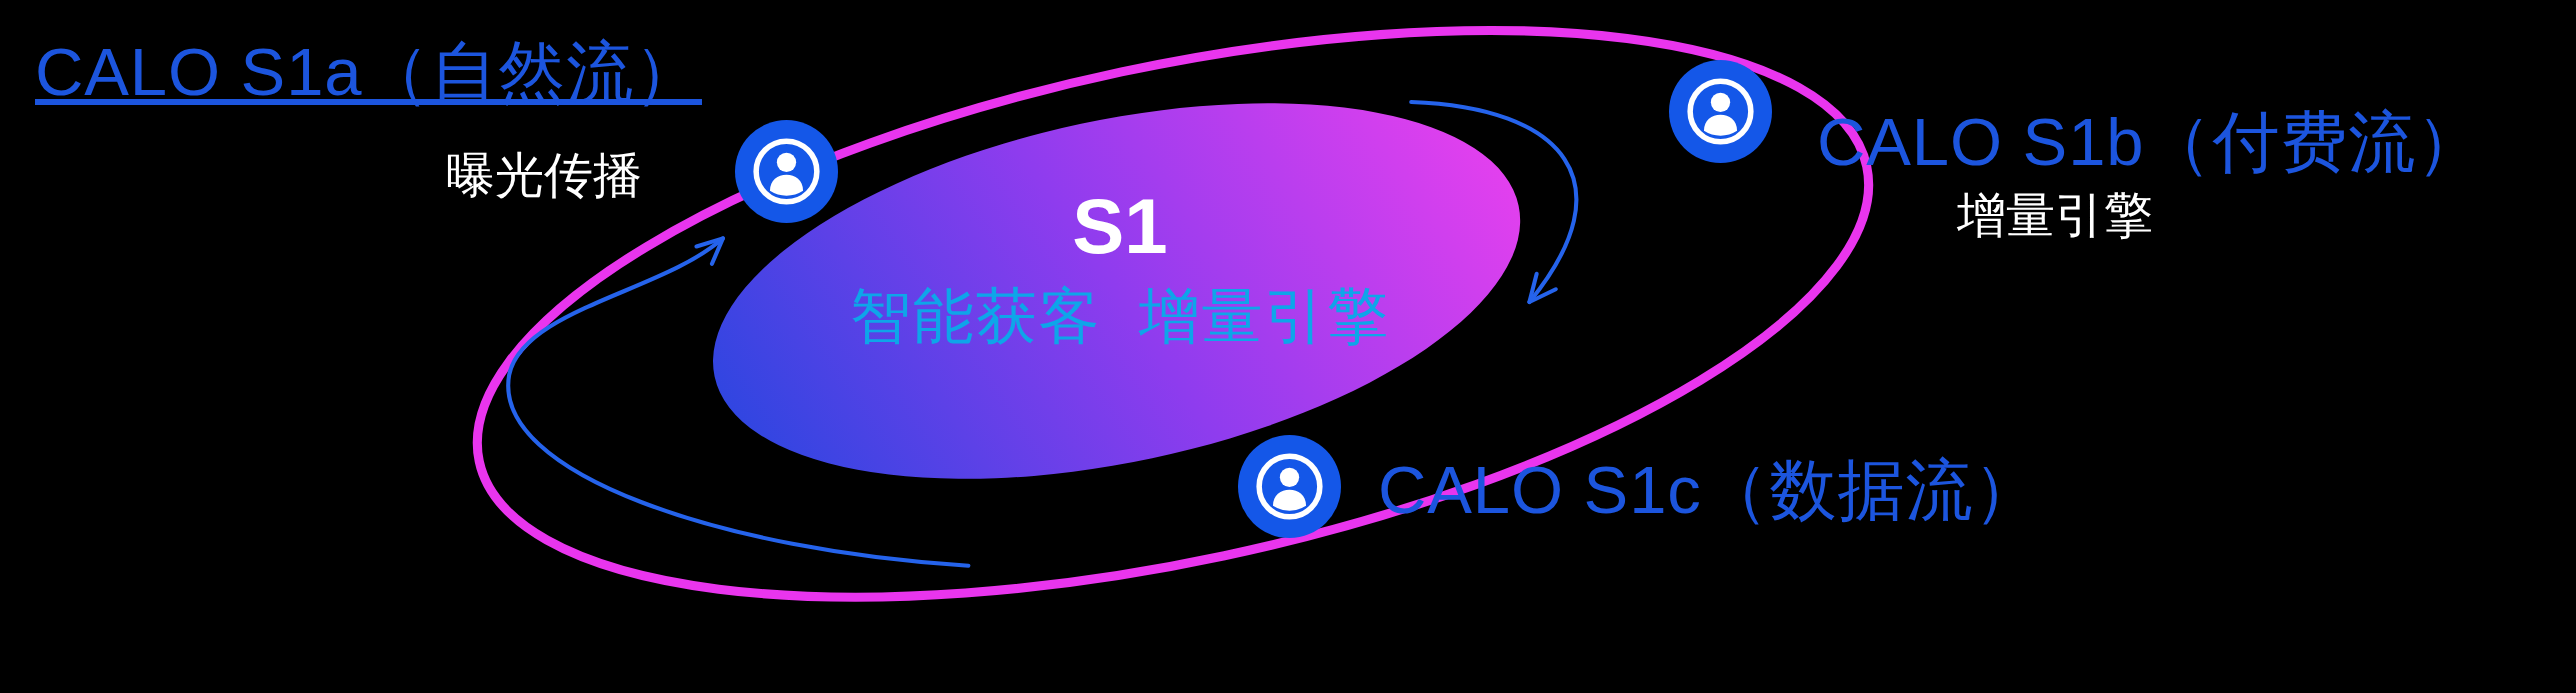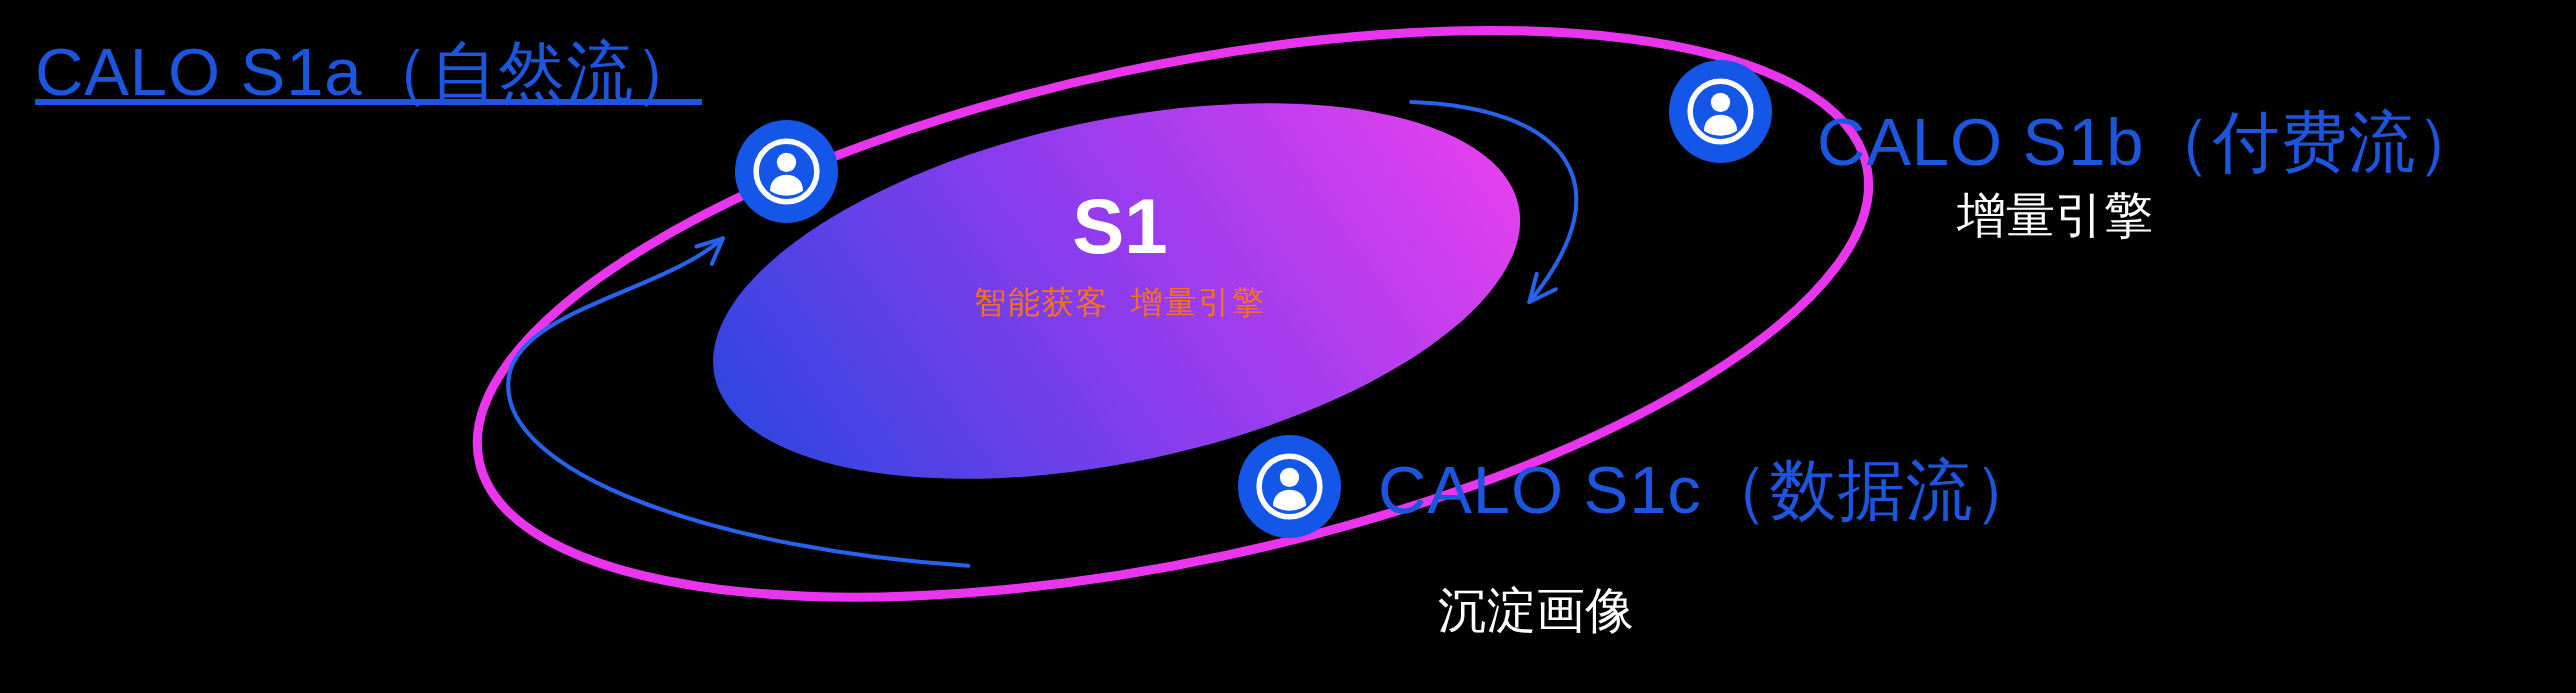--- a/index.html
+++ b/index.html
@@ -51,23 +51,23 @@
     position: absolute;
     font-size: 78px;
     font-weight: 700;
     color: #ffffff;
     transform: translateX(-50%);
     line-height: 1;
     white-space: pre;
   }
   .core-sub {
     position: absolute;
-    font-size: 32px;
+    font-size: 61px;
     font-weight: 500;
-    color: #f97316;
+    color: #0ea5e9;
     transform: translateX(-50%);
     line-height: 1;
     white-space: pre;
     letter-spacing: 1.8px;
   }
 </style>
 </head>
 <body>
 
 <div class="stage">
@@ -89,20 +89,21 @@
     <path d="M 766 271 L 795 262 L 783 290" fill="none" stroke="#2563eb" stroke-width="4.5" stroke-linecap="round" stroke-linejoin="round"></path>
 
     <path d="M 1552 112 C 1720 118 1790 200 1682 332" fill="none" stroke="#2563eb" stroke-width="4.5" stroke-linecap="round"></path>
     <path d="M 1711 318 L 1682 332 L 1690 301" fill="none" stroke="#2563eb" stroke-width="4.5" stroke-linecap="round" stroke-linejoin="round"></path>
   </svg>
 
   <div class="core-title" style="left:1120px; top:187px;">S1</div>
   <div class="core-sub" style="left:1120px; top:286px;">智能获客  增量引擎</div>
 
   <div class="node-title" style="left:35px; top:38px;text-decoration:underline;">CALO S1a（自然流）</div>
+  <div class="node-sub" style="left:446px; top:151px;">曝光传播</div>
   <div class="node-icon" style="left:735px; top:120px;">
     <svg viewBox="0 0 112 112">
       <circle cx="56" cy="56" r="56" fill="#1457e8"></circle>
       <circle cx="56" cy="56" r="33" fill="none" stroke="#ffffff" stroke-width="6"></circle>
       <circle cx="56" cy="46" r="10.5" fill="#ffffff"></circle>
       <path d="M 38 77 C 38 65.5 46.5 59.5 56 59.5 C 65.5 59.5 74 65.5 74 77 A 33 33 0 0 1 38 77 Z" fill="#ffffff"></path>
     </svg>
   </div>
 
   <div class="node-icon" style="left:1669px; top:60px;">
@@ -118,16 +119,15 @@
 
   <div class="node-icon" style="left:1238px; top:435px;">
     <svg viewBox="0 0 112 112">
       <circle cx="56" cy="56" r="56" fill="#1457e8"></circle>
       <circle cx="56" cy="56" r="33" fill="none" stroke="#ffffff" stroke-width="6"></circle>
       <circle cx="56" cy="46" r="10.5" fill="#ffffff"></circle>
       <path d="M 38 77 C 38 65.5 46.5 59.5 56 59.5 C 65.5 59.5 74 65.5 74 77 A 33 33 0 0 1 38 77 Z" fill="#ffffff"></path>
     </svg>
   </div>
   <div class="node-title" style="left:1378px; top:456px;">CALO S1c（数据流）</div>
-  <div class="node-sub" style="left:1438px; top:586px;">沉淀画像</div>
 
 </div>
 
 
 </body></html>

